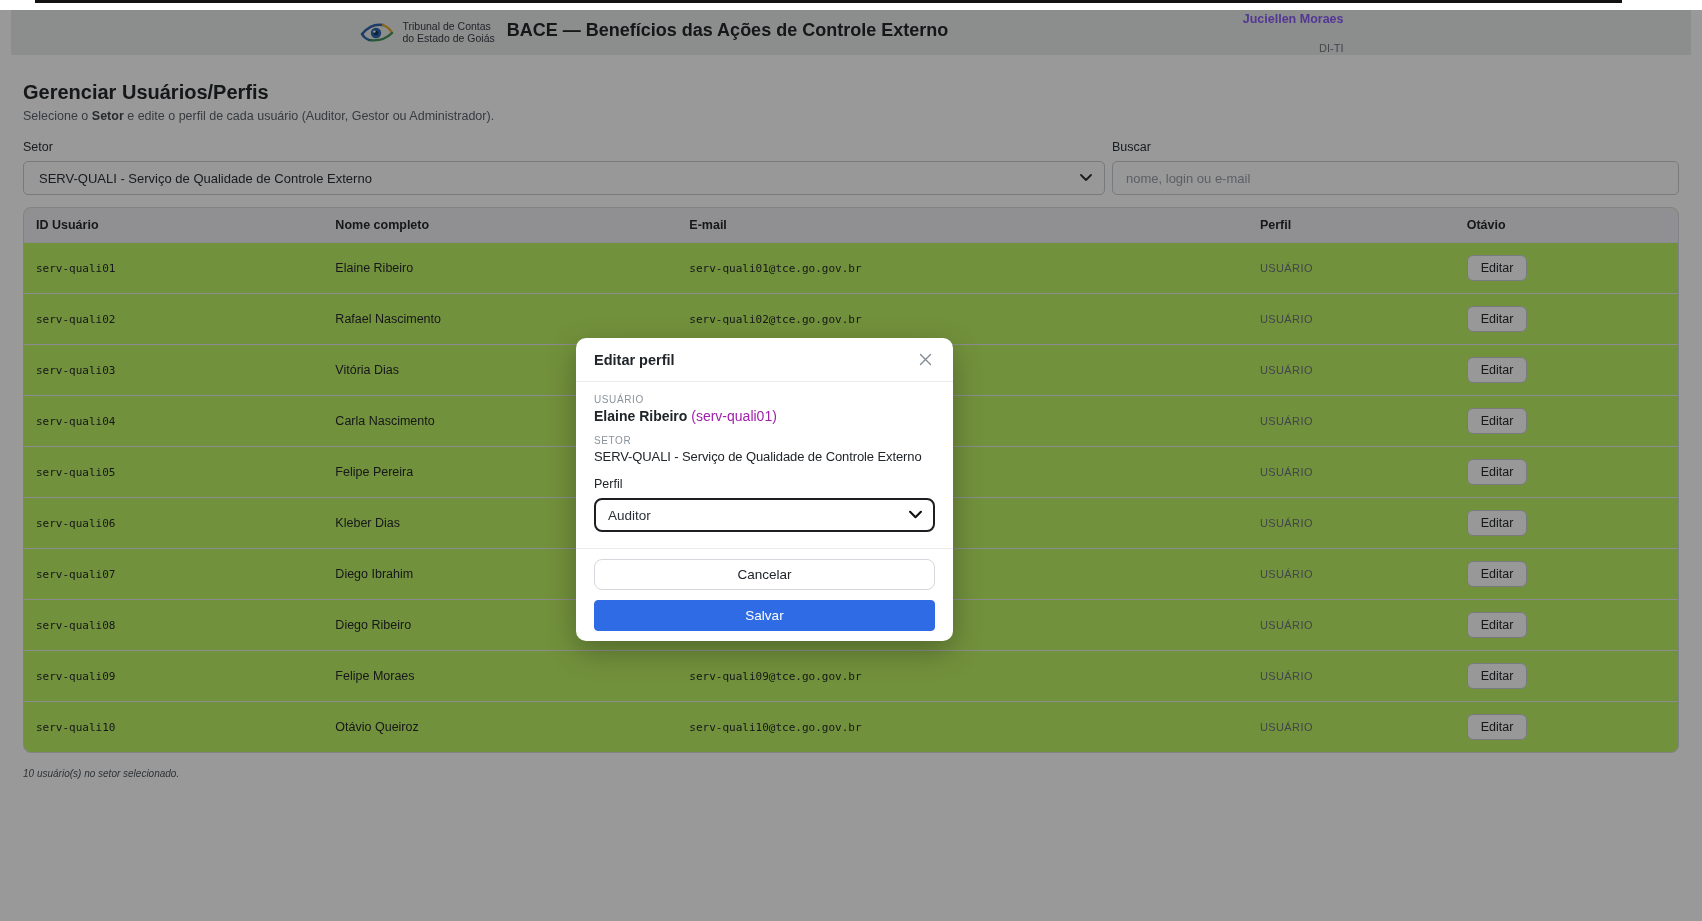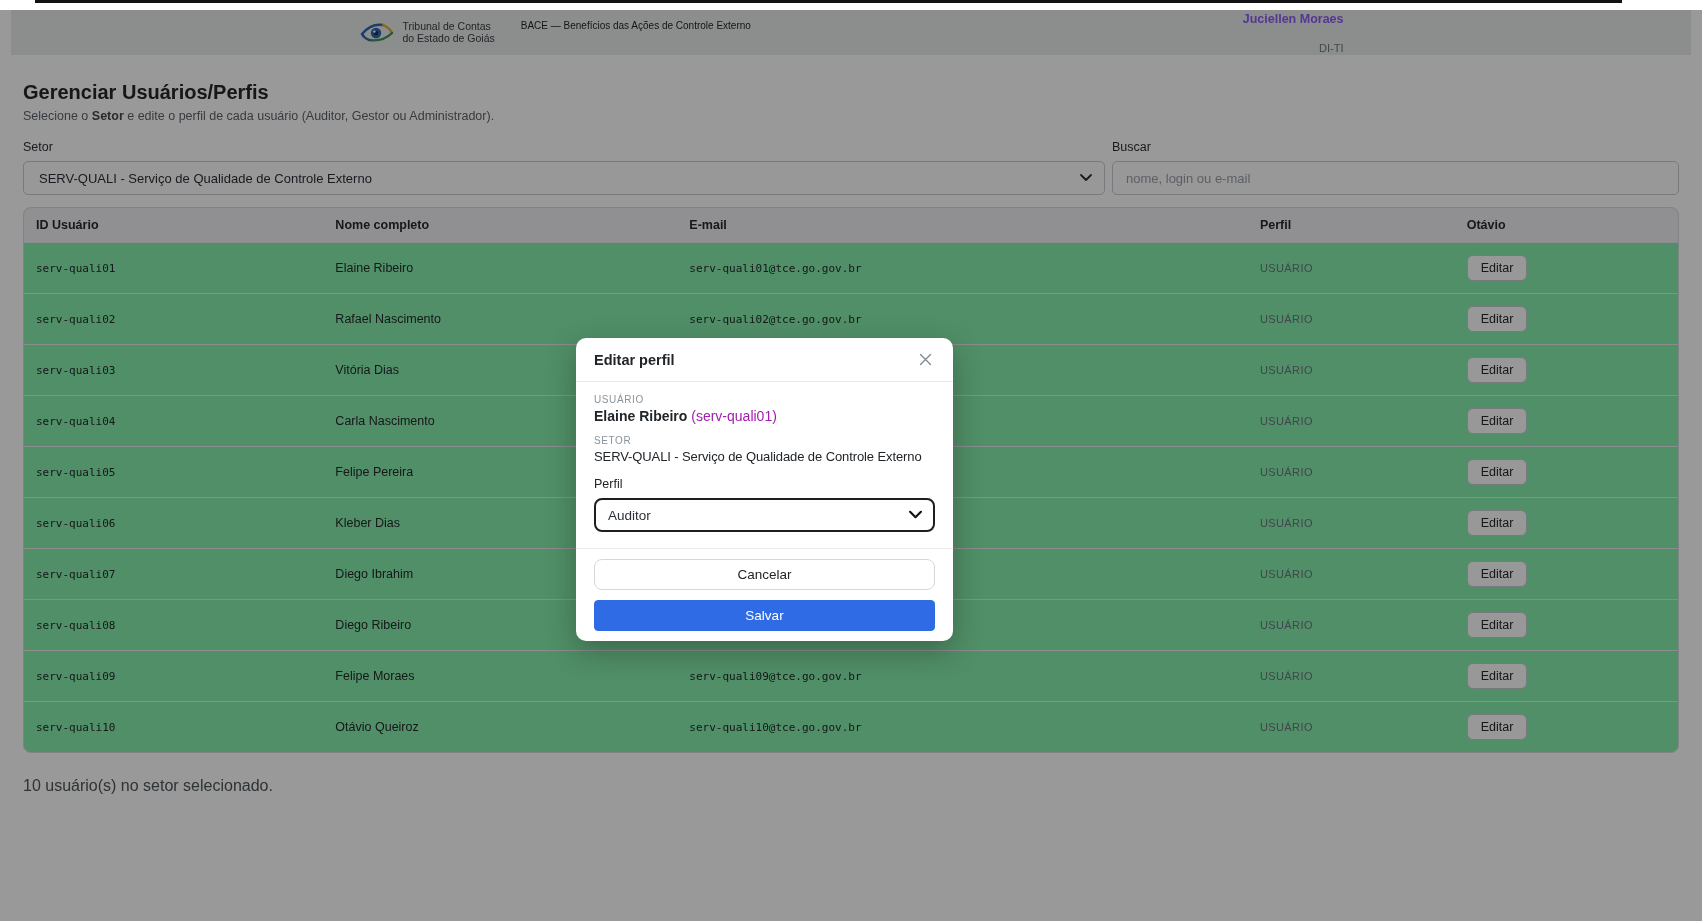--- a/index.html
+++ b/index.html
@@ -16,21 +16,21 @@
   .chrome-edge { position: absolute; top: 0; left: 35px; width: 1587px; height: 3px; background: #121212; }
 
   
   .app-header { height: 45px; background: #eaebec; margin: 0 11px; }
   .header-inner {
     width: 985px; height: 100%; margin: 0 auto;
     display: flex; align-items: center; justify-content: space-between;
   }
   .brand { display: flex; align-items: flex-start; gap: 8px; }
   .brand-text { font-size: 10.5px; line-height: 12px; color: #3a4046; }
-  .app-title { font-size: 10px; font-weight: normal; color: #24272a; margin-left: 18px; white-space: nowrap; }
+  .app-title { font-size: 18px; font-weight: bold; color: #24272a; margin-left: 4px; white-space: nowrap; }
   .user-block { text-align: right; }
   .user-block .u-name { font-size: 12.5px; font-weight: bold; color: #8b5cf6; }
   .user-block .u-unit { font-size: 11px; color: #6f767d; margin-top: 16px; }
 
   
   main { padding: 0 23px; }
   h1.page-title { font-size: 20px; font-weight: bold; color: #23272b; margin: 26px 0 5px; }
   .subtitle { font-size: 12.5px; color: #5d646b; }
   .subtitle b { color: #43484d; }
 
@@ -52,21 +52,21 @@
   input.search {
     height: 34px; border: 1px solid #c9ced3; border-radius: 5px;
     background: #fdfdfe; padding: 0 13px;
     font-family: "Liberation Sans", sans-serif; font-size: 13px; color: #2b3036;
   }
   input.search::placeholder { color: #9aa1a8; }
 
   
   .table-card {
     margin-top: 12px; border: 1px solid #d6dade; border-radius: 8px;
-    overflow: hidden; background: #86efac;
+    overflow: hidden; background: #bef264;
   }
   table { width: 100%; border-collapse: collapse; table-layout: fixed; }
   col.c-id     { width: 18.1%; }
   col.c-name   { width: 21.4%; }
   col.c-email  { width: 34.5%; }
   col.c-perfil { width: 12.5%; }
   col.c-acoes  { width: 13.5%; }
   thead th {
     background: #f0f1f3; text-align: left;
     font-size: 12.5px; font-weight: bold; color: #26292c;
@@ -77,21 +77,21 @@
     font-size: 12.5px; color: #26292c; line-height: 17px;
     white-space: nowrap; overflow: hidden;
   }
   td.mono { font-family: "DejaVu Sans Mono", monospace; font-size: 11px; }
   td.profile { color: #6c757d; font-size: 11px; letter-spacing: 0.4px; }
   .btn-edit {
     font-family: "Liberation Sans", sans-serif; font-size: 12.5px; color: #26292c;
     background: #fdfdfe; border: 1px solid #c9ced3; border-radius: 6px;
     padding: 5px 13px; cursor: pointer;
   }
-  .footer-note { font-size: 16px; color: #4e555b; margin-top: 24px; }
+  .footer-note { font-size: 10px; color: #4e555b; margin-top: 15px; font-style: italic; }
 
   
   .backdrop { position: absolute; left: 0; right: 0; top: 10px; bottom: 0; background: rgba(0,0,0,0.40); z-index: 40; }
   .modal {
     position: absolute; left: 576px; top: 338px; width: 377px;
     background: #ffffff; border-radius: 10px; z-index: 50;
     box-shadow: 0 10px 30px rgba(0,0,0,0.28); overflow: hidden;
   }
   .modal-header {
     display: flex; align-items: center; justify-content: space-between;

